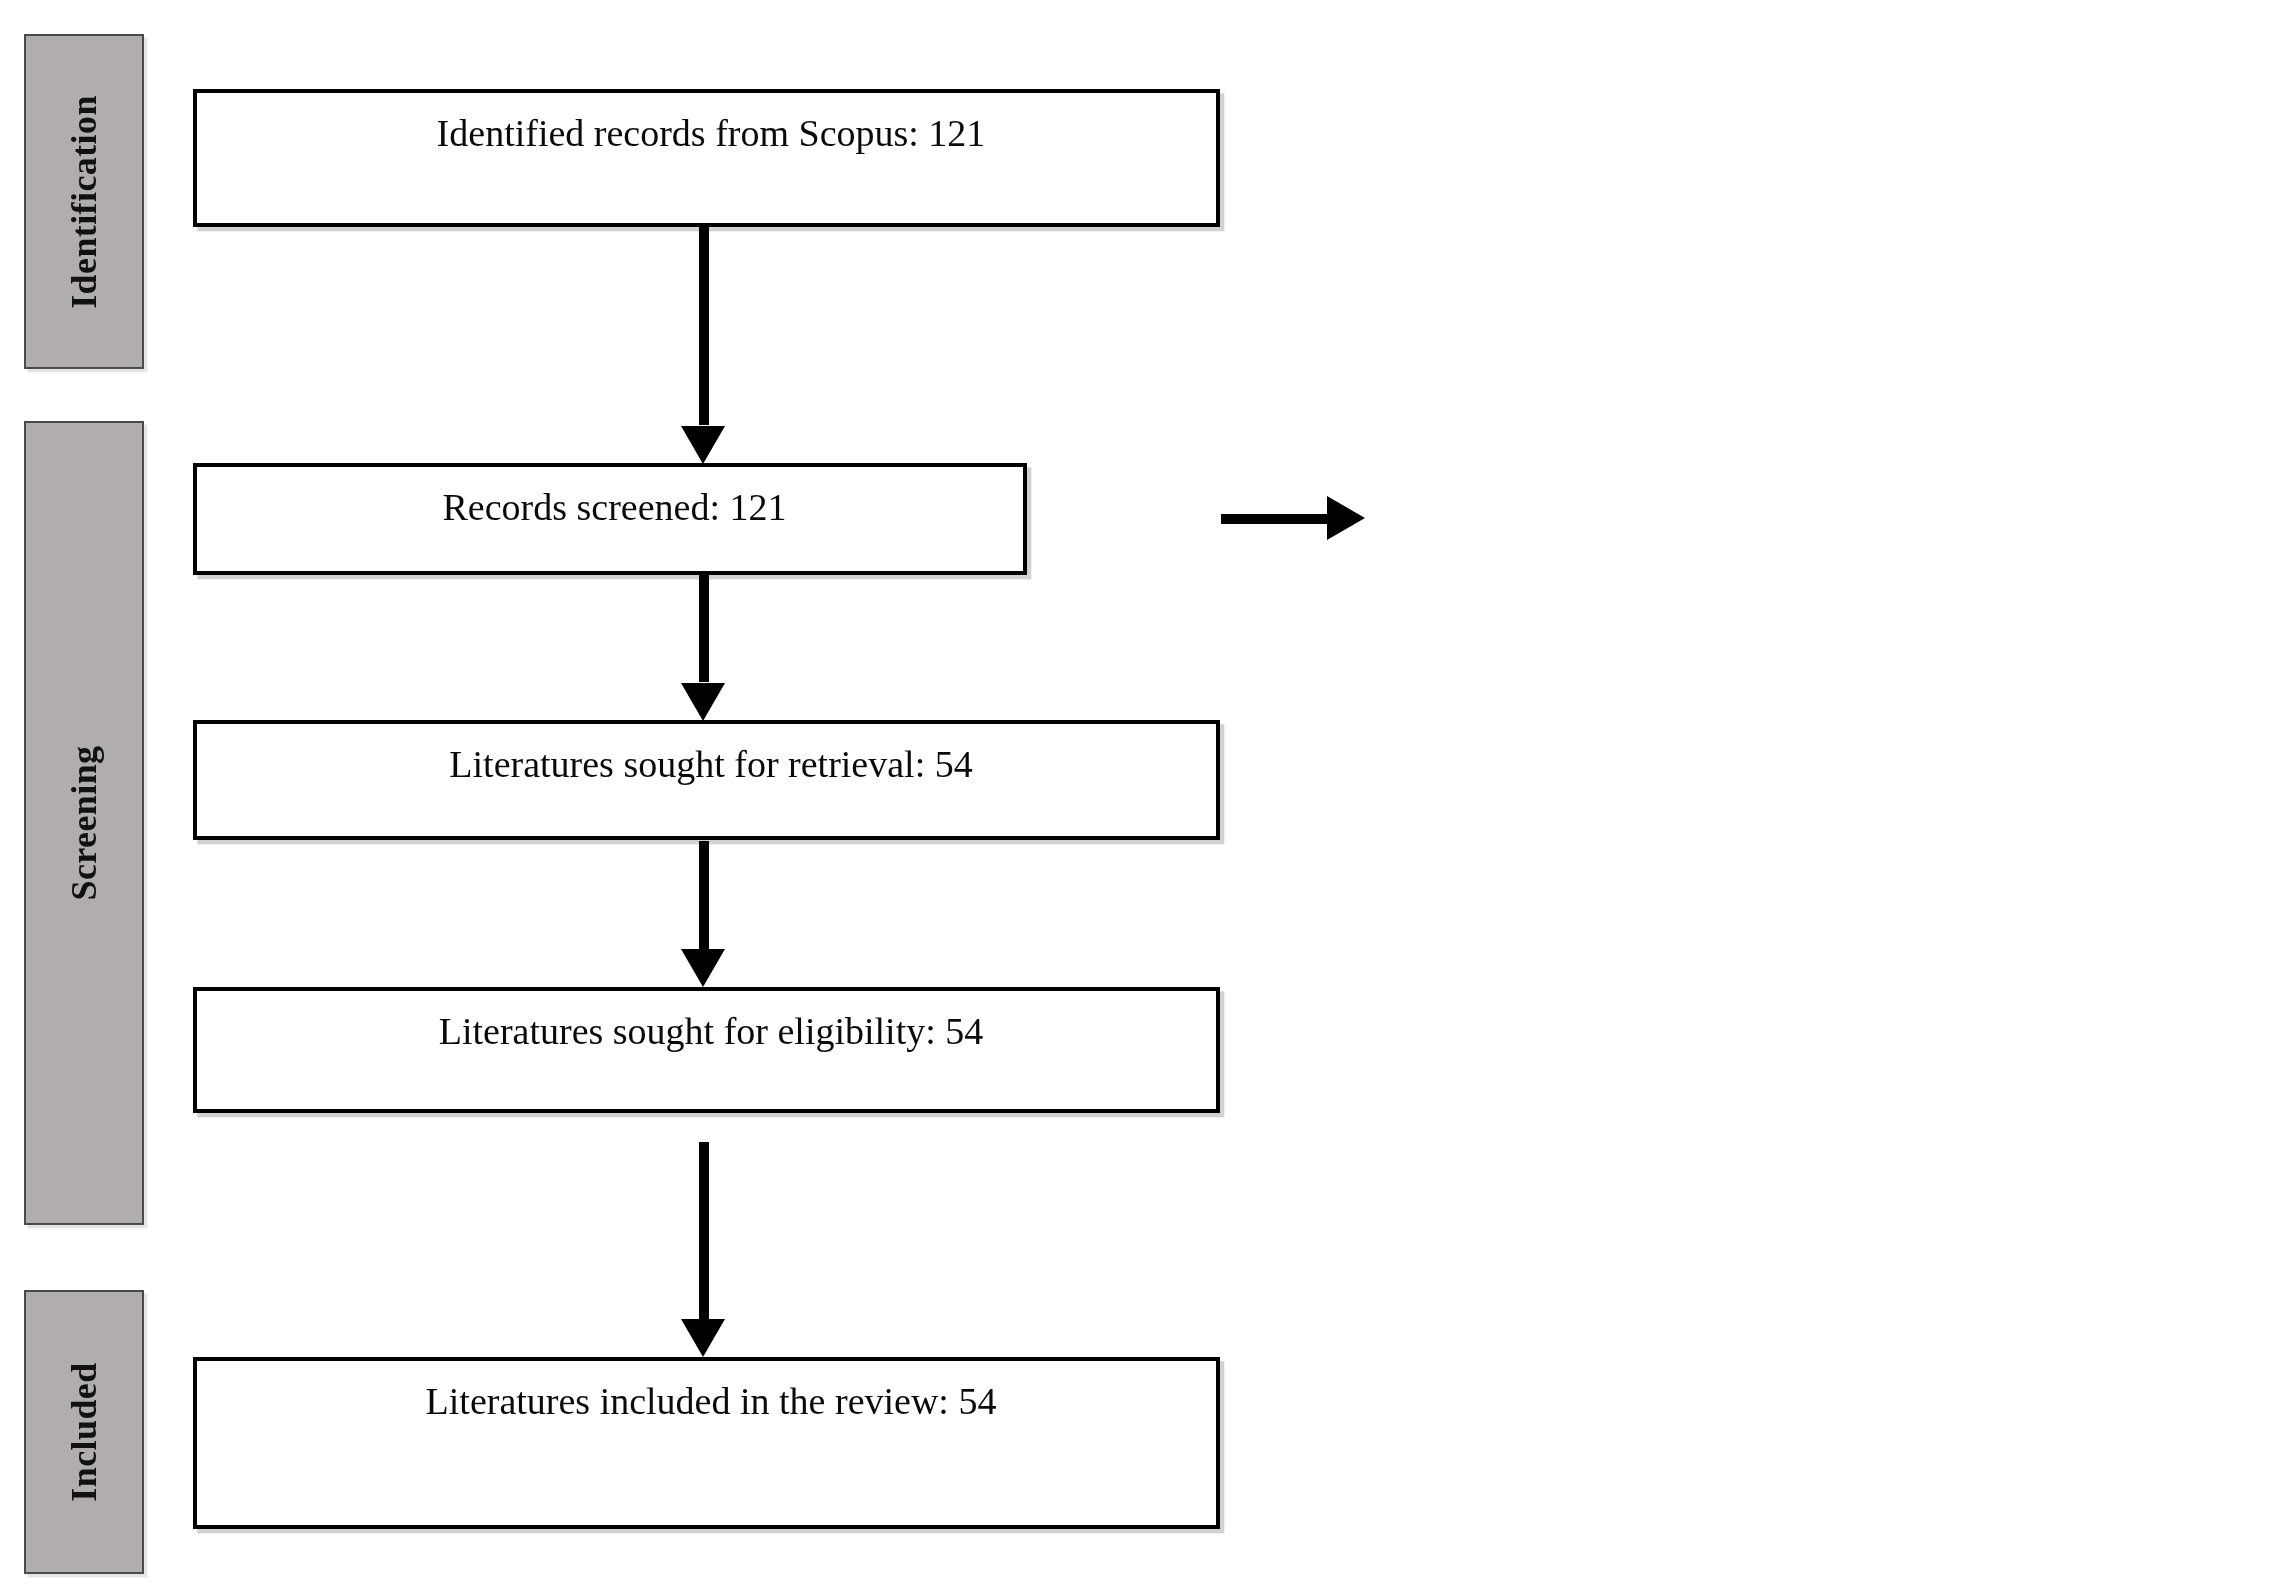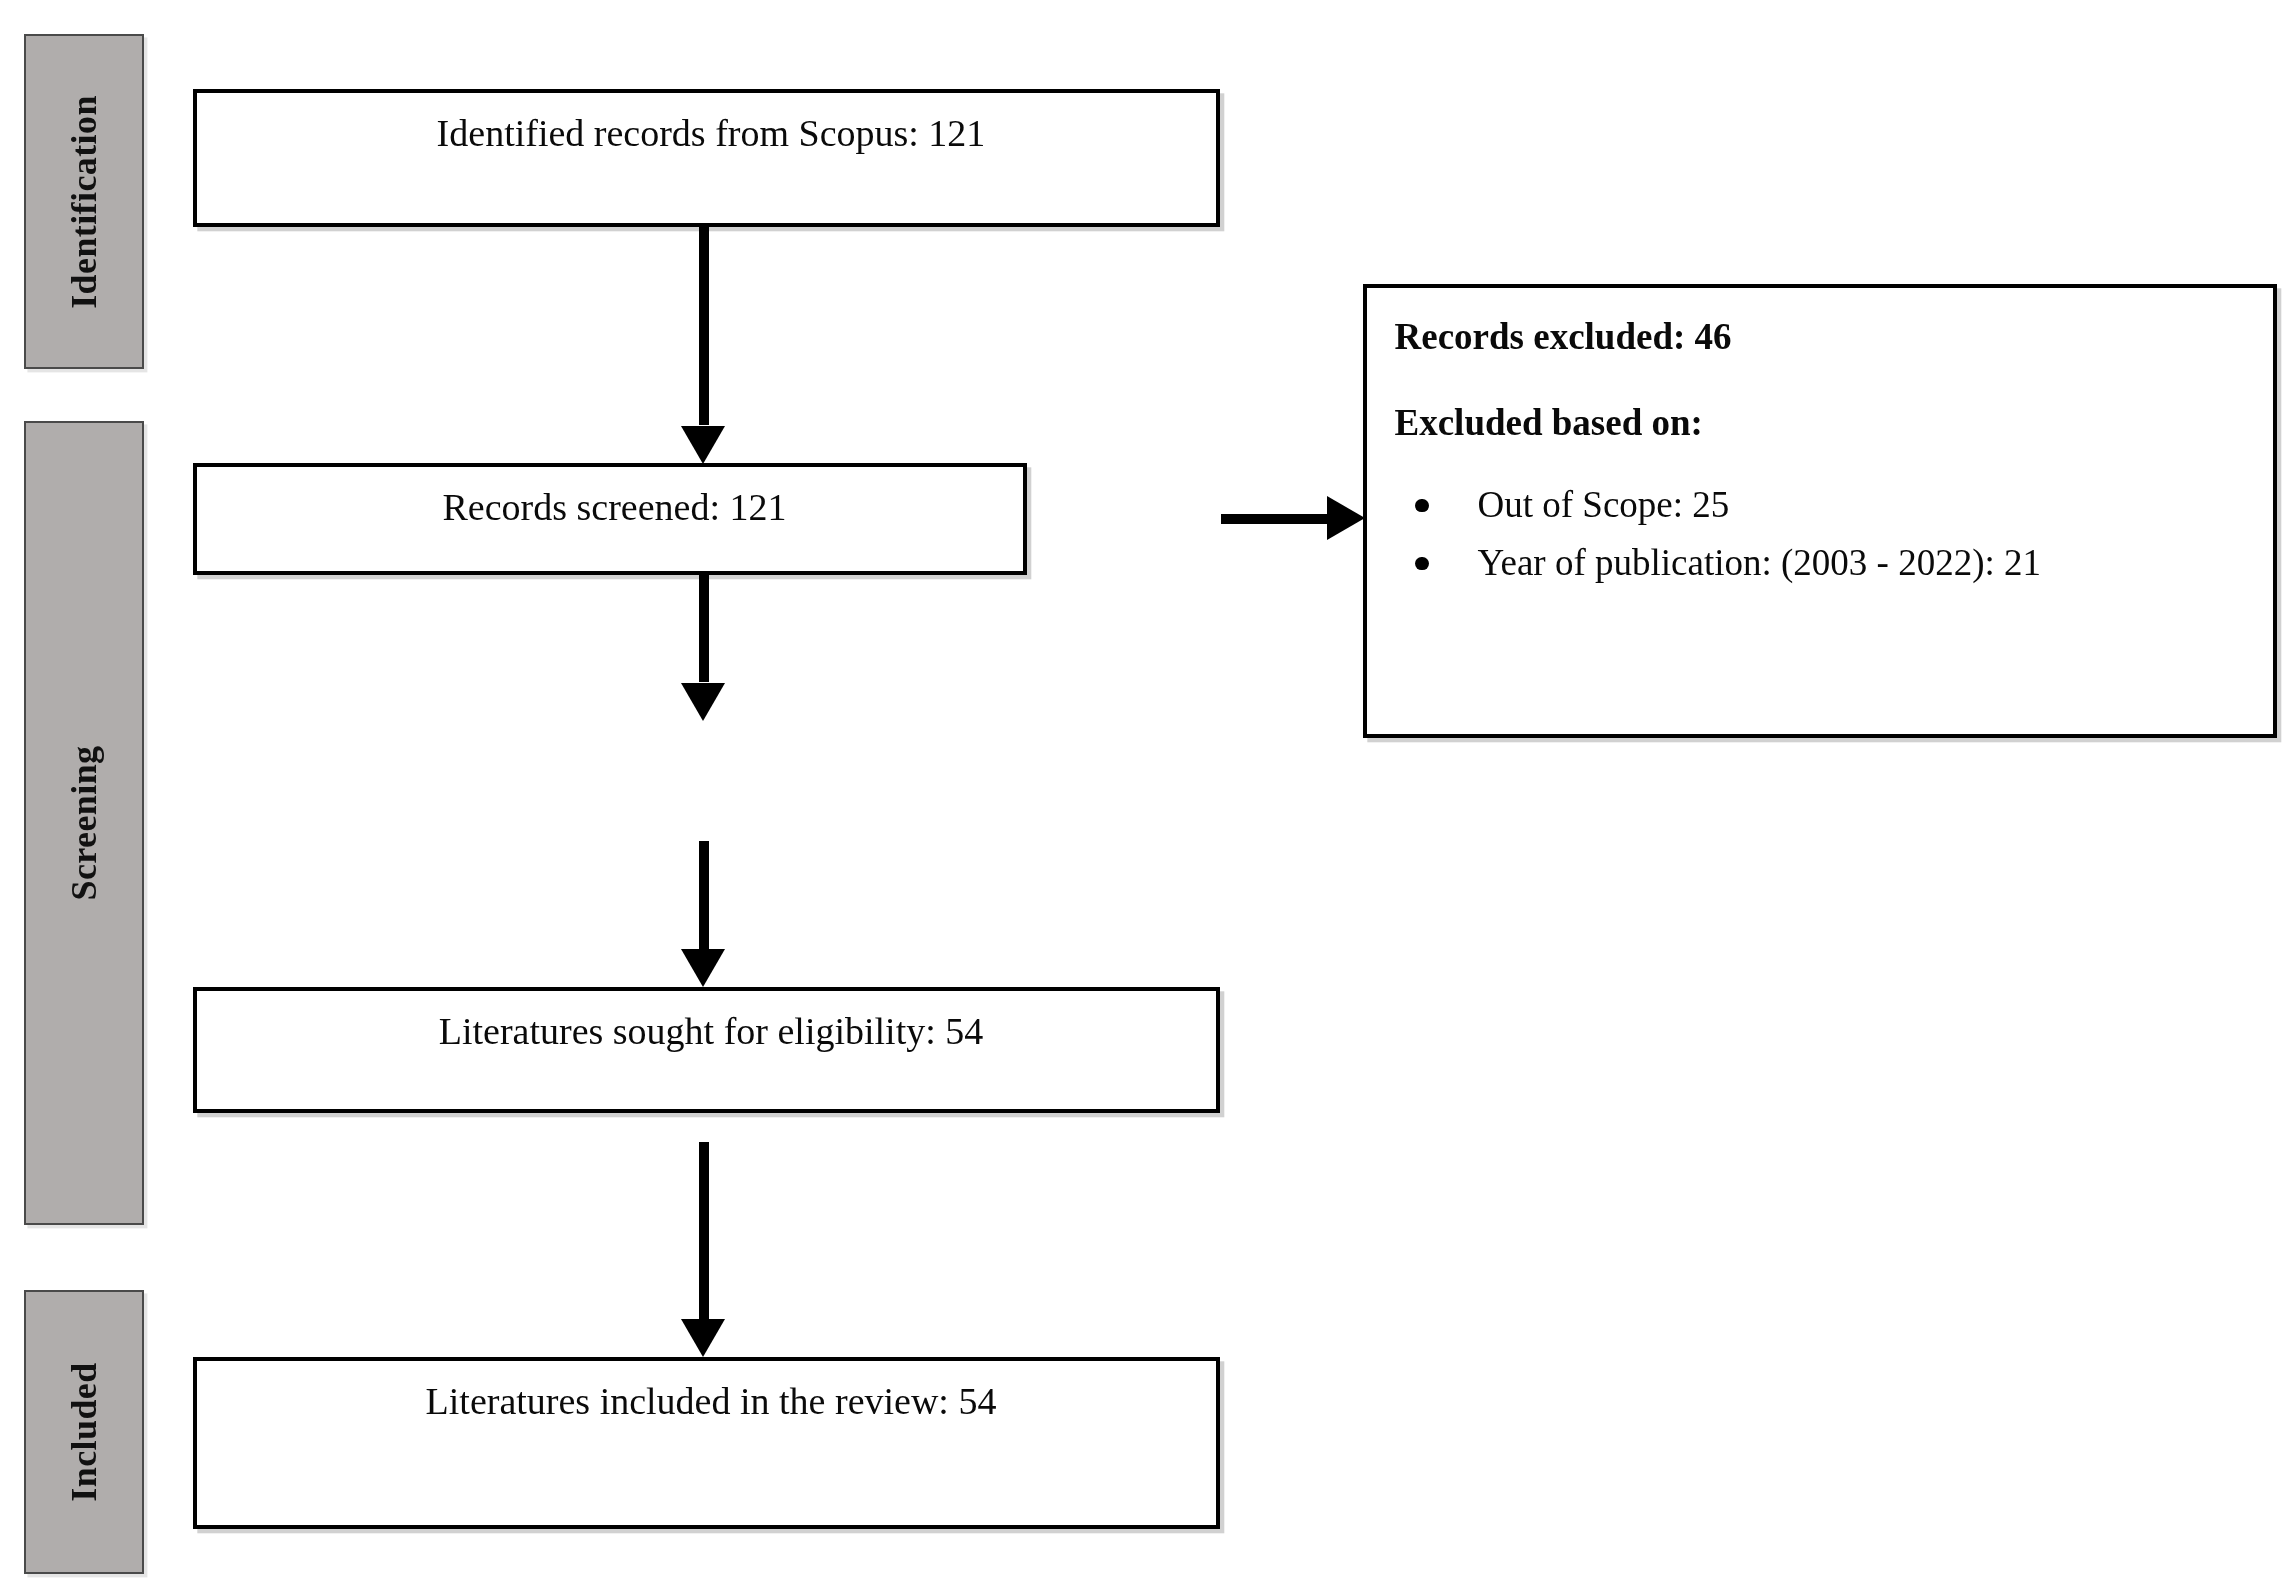--- a/index.html
+++ b/index.html
@@ -148,43 +148,32 @@
   </div>
 
   <div class="flow-box" style="left:193px; top:89px; width:1027px; height:138px;">
     <div class="box-text">Identified records from Scopus: 121</div>
   </div>
 
   <div class="flow-box" style="left:193px; top:463px; width:834px; height:112px;padding-left:47px;">
     <div class="box-text">Records screened: 121</div>
   </div>
 
+  <div class="flow-box" style="left:193px; top:720px; width:1027px; height:120px;">
+    <div class="box-text">Literatures sought for retrieval: 54</div>
+  </div>
 
   <div class="flow-box" style="left:193px; top:987px; width:1027px; height:126px;">
     <div class="box-text">Literatures sought for eligibility: 54</div>
   </div>
 
   <div class="flow-box" style="left:193px; top:1357px; width:1027px; height:172px;text-decoration:underline;">
     <div class="box-text">Literatures included in the review: 54</div>
   </div>
 
-  <div class="excl-box" style="left:1363px; top:284px; width:914px; height:454px;">
-    <p class="excl-line">Records excluded: 46</p>
-    <p class="excl-line second">Excluded based on:</p>
-    <ul class="excl-list">
-      <li>
-        <span class="bullet"></span>
-        <span>Out of Scope: 25</span>
-      </li>
-      <li>
-        <span class="bullet"></span>
-        <span>Year of publication: (2003 - 2022):  21</span>
-      </li>
-    </ul>
-  </div>
 
   <div class="v-line" style="left:699px; top:226px; height:199px;"></div>
   <div class="v-arrowhead" style="left:681px; top:426px;"></div>
 
   <div class="v-line" style="left:699px; top:574px; height:108px;"></div>
   <div class="v-arrowhead" style="left:681px; top:683px;"></div>
 
   <div class="v-line" style="left:699px; top:841px; height:108px;"></div>
   <div class="v-arrowhead" style="left:681px; top:949px;"></div>
 

